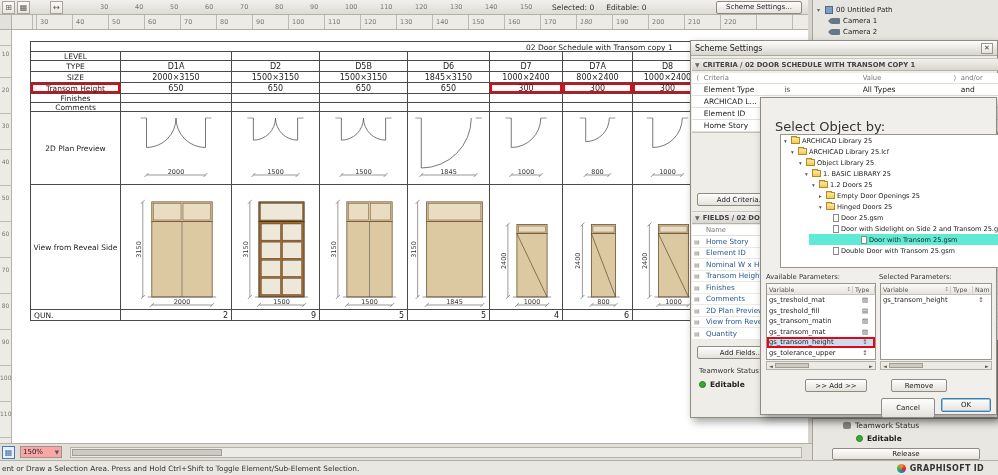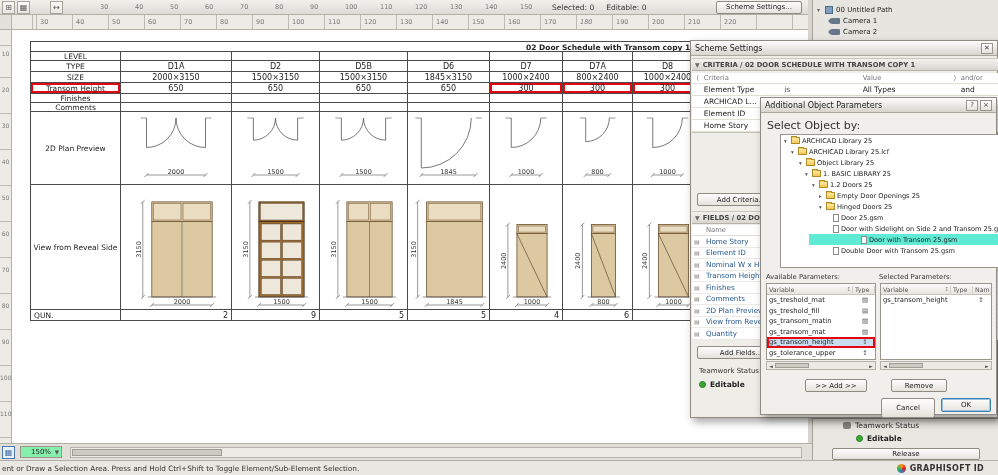--- a/index.html
+++ b/index.html
@@ -29,21 +29,21 @@
   #corner { position:absolute; left:0; top:15px; width:12px; height:15px; background:#e3e1db; border-right:1px solid #b3b0a8; border-bottom:1px solid #b3b0a8; z-index:6; }
 
   
   #canvas { position:absolute; left:12px; top:30px; width:796px; height:413px; background:#fff; overflow:hidden; z-index:1; }
   #schedule { position:absolute; left:18px; top:11px; display:grid; border-left:1px solid #4a4a4a; border-top:1px solid #4a4a4a; background:#fff; }
   .cell { border-right:1px solid #4a4a4a; border-bottom:1px solid #4a4a4a; display:flex; align-items:center;
     justify-content:center; font-size:8px; overflow:hidden; background:#fff; white-space:nowrap; }
   .cell.lbl { font-size:7.5px; }
   .cell.left { justify-content:flex-start; padding-left:3px; }
   .cell.right { justify-content:flex-end; padding-right:3px; }
-  .trow-title { position:relative; justify-content:flex-start;font-weight:bold; }
+  .trow-title { position:relative; justify-content:flex-start; }
   .trow-title span { position:absolute; top:1px; font-size:7.5px; }
   .red-box { box-shadow:inset 0 0 0 2px #e30613; }
   svg { display:block; }
   .dim { stroke:#555; stroke-width:.6; }
   .dimt { font-size:6.5px; fill:#333; }
   .arc { fill:none; stroke:#555; stroke-width:.8; }
   .door { fill:#dcc9a2; stroke:#6e5230; stroke-width:.8; }
   .pane { fill:#e9dcc0; stroke:#6e5230; stroke-width:.5; }
   .wood { fill:#9a6a33; stroke:#46301a; stroke-width:.8; }
   .glass { fill:#eee8db; stroke:#46301a; stroke-width:.4; }
@@ -89,21 +89,21 @@
   .c4 { width:88px; overflow:hidden; } .c5 { width:12px; text-align:center; } .c6 { width:38px; overflow:hidden; }
   #fields-box { position:absolute; left:1px; top:184px; width:306px; background:#fff; }
   #fields-hdr { display:flex; align-items:center; height:11px; font-size:6.8px; color:#777; border-bottom:1px solid #e2dfd8; padding-left:14px; }
   .field-row { display:flex; align-items:center; height:11.5px; font-size:7.2px; border-bottom:1px solid #eceae4; white-space:nowrap; }
   .ficon { width:9px; margin:0 3px 0 2px; font-size:6px; color:#8a867e; }
   .flabel { color:#26588f; }
   #tw-label { position:absolute; left:8px; top:326px; font-size:7px; color:#333; }
   #tw-editable { position:absolute; left:8px; top:339px; display:flex; align-items:center; gap:4px; font-size:7.5px; font-weight:bold; }
 
   #params-dlg { left:760px; top:97px; width:237px; height:318px; z-index:20; background:#f1efeb; }
-  #sel-obj-label { position:absolute; left:6px; top:21px; font-size:11px; color:#333; }
+  #sel-obj-label { position:absolute; left:14px; top:21px; font-size:13px; color:#333; }
   .combo { position:absolute; background:#fff; border:1px solid #8f8b83; display:flex; align-items:center;
     font-size:6.8px; padding-left:2px; white-space:nowrap; overflow:hidden; }
   .combo-arrow { margin-left:auto; width:11px; align-self:stretch; background:linear-gradient(#f5f4f1,#dcd9d2);
     border-left:1px solid #b5b2aa; font-size:6px; display:flex; align-items:center; justify-content:center; color:#444; flex:none; }
   #obj-tree { position:absolute; left:19px; top:36px; width:227px; height:134px; background:#fff; border:1px solid #9a968e; overflow:hidden; }
   .trow { display:flex; align-items:center; height:11px; font-size:6.6px; white-space:nowrap; overflow:hidden; }
   .trow.sel { background:#5eead4;margin-left:28px; }
   .trow .arw { width:7px; font-size:5.5px; color:#555; flex:none; }
   .ic-folder { width:9px; height:7px; background:linear-gradient(#ffe9a8,#f3c84f); border:1px solid #b08c28;
     display:inline-block; margin-right:2px; position:relative; flex:none; }
@@ -120,22 +120,22 @@
   .pname { flex:1; overflow:hidden; }
   .ptype { width:20px; text-align:center; font-size:6.5px; color:#555; flex:none; }
   .hscroll { position:absolute; height:9px; background:#eceae5; border:1px solid #b5b2aa; display:flex; align-items:center; }
   .sar { width:8px; text-align:center; font-size:5px; color:#555; }
   .thumb { width:34px; height:5px; background:#cdcac3; border:1px solid #a19d95; }
 
   
   #zoombar { position:absolute; left:0; top:443px; width:812px; height:17px; background:#e2dfd8; border-top:1px solid #b3b0a8; z-index:4; }
   #blicon { position:absolute; left:2px; top:2px; width:13px; height:13px; border:1px solid #4a7ab5; background:#e8f0fa;
     color:#3b6aa5; font-size:8px; line-height:11px; text-align:center; }
-  #zoombox { position:absolute; left:20px; top:2px; width:42px; height:12px; background:#86efac; border:1px solid #9a968e;
-    display:flex; align-items:center; font-size:7px; padding-left:10px; }
+  #zoombox { position:absolute; left:20px; top:2px; width:42px; height:12px; background:#fca5a5; border:1px solid #9a968e;
+    display:flex; align-items:center; font-size:7px; padding-left:2px; }
   #zoombox .va { margin-left:auto; font-size:5.5px; color:#555; padding-right:2px; }
   #hscroll-main { position:absolute; left:70px; top:3px; width:732px; height:11px; background:#edebe5; border:1px solid #b5b2aa; }
   #hscroll-main .th { position:absolute; left:1px; top:1px; width:150px; height:7px; background:#cdcac3; border:1px solid #a19d95; }
   #statusbar { position:absolute; left:0; top:460px; width:998px; height:15px; background:#e9e7e1; border-top:1px solid #b3b0a8;
     display:flex; align-items:center; font-size:7.3px; color:#333; z-index:30; padding-left:2px; }
   #gsid { margin-left:auto; display:flex; align-items:center; gap:4px; margin-right:14px; font-weight:bold; font-size:8px; letter-spacing:.3px; }
   .gs-logo { width:9px; height:9px; border-radius:50%; background:conic-gradient(#f7941d,#ed1c24,#2e7bbf,#39b54a,#f7941d); }
 </style>
 </head>
 <body>
@@ -608,26 +608,20 @@
   </div>
   <div class="btn" style="left:6px; top:305px; width:88px; height:13px;">Add Fields...</div>
   <div id="tw-label">Teamwork Status:</div>
   <div id="tw-editable">
     <span class="green-dot"></span>
     <span>Editable</span>
   </div>
 </div>
 
 <div id="params-dlg" class="dlg">
-  <div class="titlebar">
-    <span>Additional Object Parameters</span>
-    <span class="sp"></span>
-    <span class="tbtn">?</span>
-    <span class="tbtn">×</span>
-  </div>
   <div id="sel-obj-label">Select Object by:</div>
   <div id="obj-tree">
       <div class="trow" style="padding-left: 3px;">
         <span class="arw">▾</span>
         <span class="ic-folder"></span>
         <span>ARCHICAD Library 25</span>
       </div>
       <div class="trow" style="padding-left: 10px;">
         <span class="arw">▾</span>
         <span class="ic-folder"></span>

